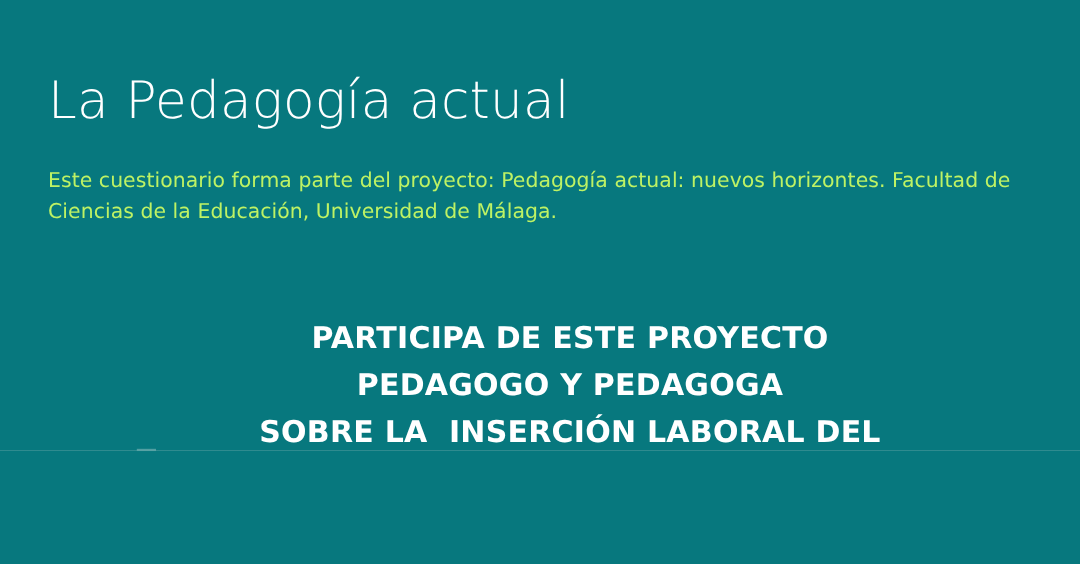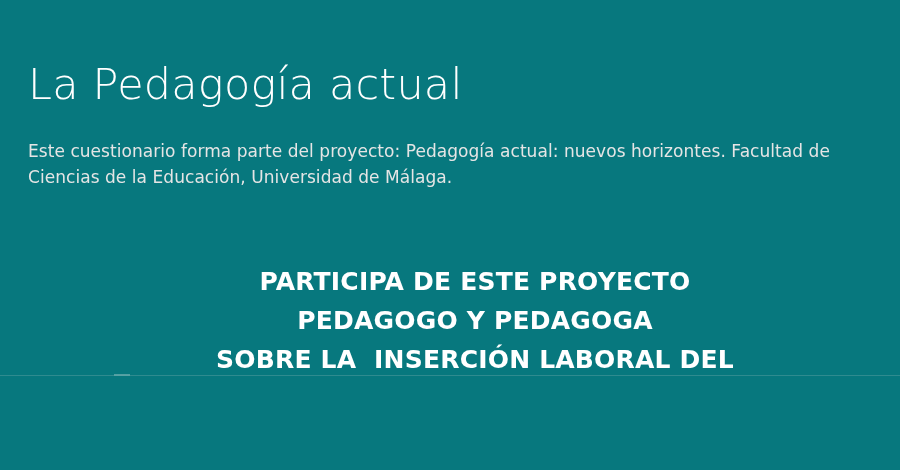--- a/index.html
+++ b/index.html
@@ -31,21 +31,21 @@
     left: 0;
     top: 0;
     width: 900px;
     height: 375px;
     background: #07787e;
   }
 
   
   .intro-block {
     position: absolute;
-    left: 28px;
+    left: 40px;
     top: 60px;
     width: 852px;
   }
 
   .page-title {
     margin: 0;
     font-family: "DejaVu Sans", sans-serif;
     font-size: 43px;
     font-weight: 300;
     line-height: 1.14;
@@ -56,21 +56,21 @@
 
   .page-subtitle {
     margin: 0;
     padding-top: 29px;
     max-width: 852px;
     font-family: "DejaVu Sans", sans-serif;
     font-size: 17px;
     font-weight: 400;
     line-height: 1.55;
     letter-spacing: 0.05px;
-    color: #e5e5e5;
+    color: #bef264;
   }
 
   
   .cta-block {
     position: absolute;
     left: 0;
     top: 263px;
     width: 900px;
     text-align: center;
     padding-left: 25px;

